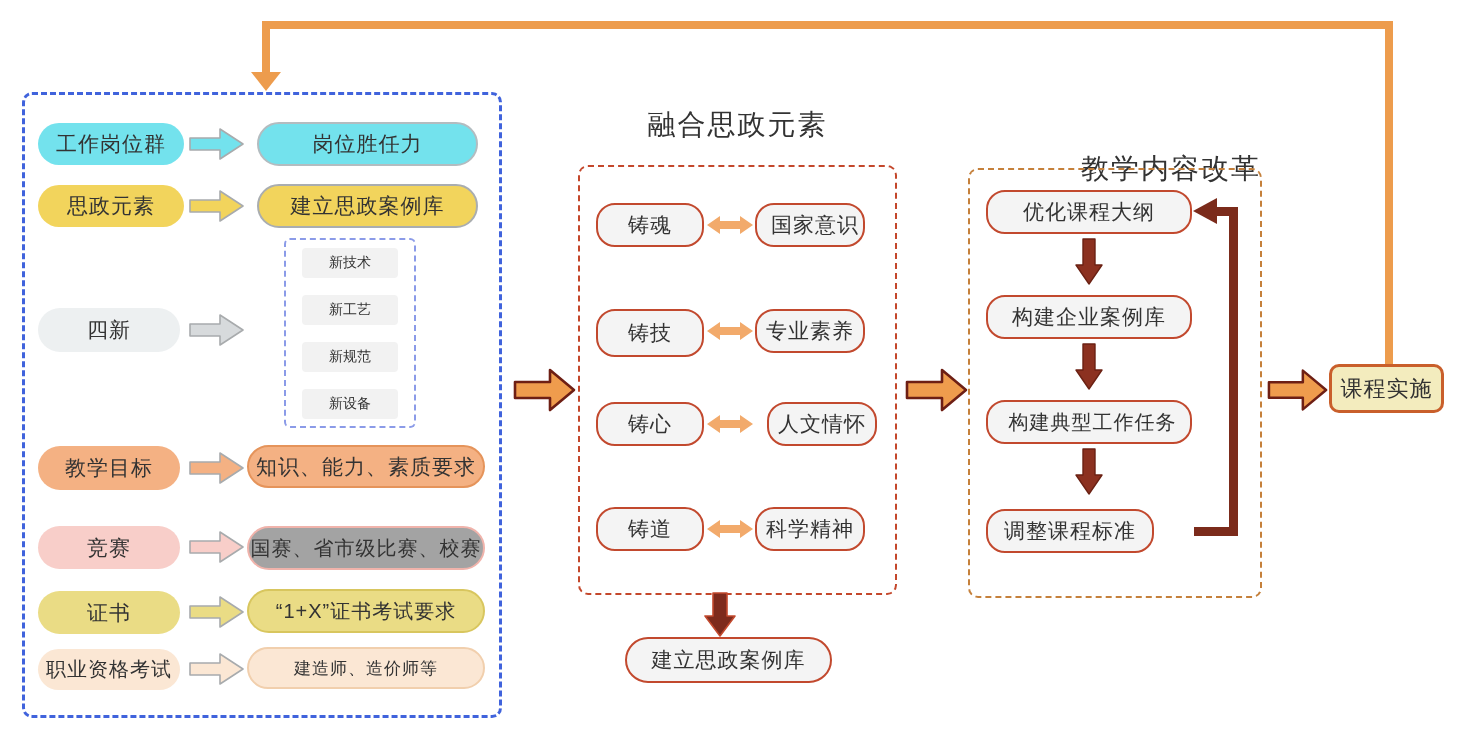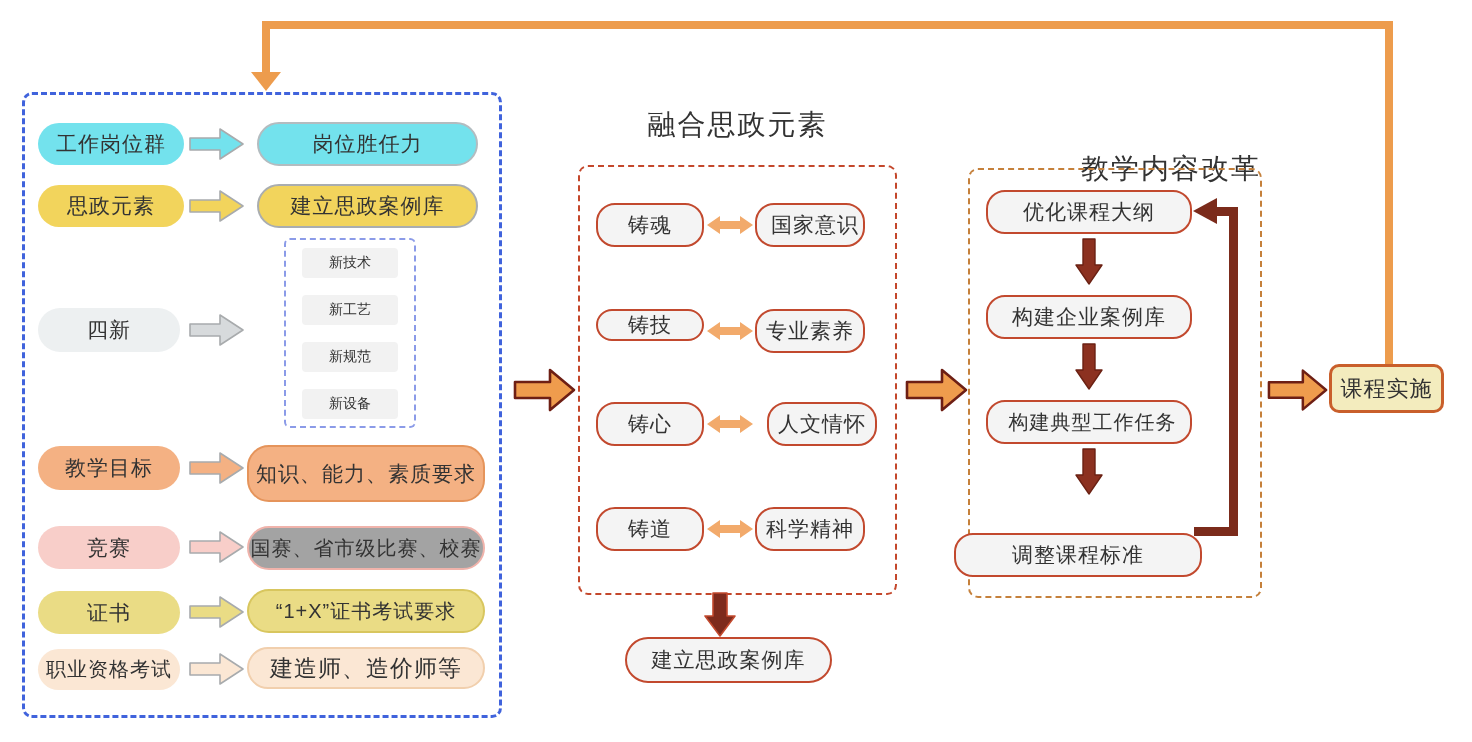--- a/index.html
+++ b/index.html
@@ -71,54 +71,54 @@
   <div class="dashedbox" style="left:284px; top:238px; width:132px; height:190px; border:2px dashed #8B9BE8; border-radius:6px;"></div>
   <div class="item" style="left:302px; top:248px; width:96px; height:30px;">新技术</div>
   <div class="item" style="left:302px; top:295px; width:96px; height:30px;">新工艺</div>
   <div class="item" style="left:302px; top:342px; width:96px; height:30px;">新规范</div>
   <div class="item" style="left:302px; top:389px; width:96px; height:30px;">新设备</div>
 
   <div class="pill orange" style="left:38px; top:446px; width:142px; height:44px;">教学目标</div>
   <svg style="left:189px; top:451px;" width="56" height="34" viewBox="0 0 56 34">
     <polygon points="1,11 31,11 31,2 54,17 31,32 31,23 1,23" fill="#F4B183" stroke="#A8ABAD" stroke-width="1.6" stroke-linejoin="round"></polygon>
     </svg>
-  <div class="pill orangeb" style="left:247px; top:445px; width:238px; height:57px;">知识、能力、素质要求</div>
+  <div class="pill orangeb" style="left:247px; top:445px; width:238px; height:43px;">知识、能力、素质要求</div>
 
   <div class="pill pink" style="left:38px; top:526px; width:142px; height:43px;">竞赛</div>
   <svg style="left:189px; top:530px;" width="56" height="34" viewBox="0 0 56 34">
     <polygon points="1,11 31,11 31,2 54,17 31,32 31,23 1,23" fill="#F8CEC9" stroke="#A8ABAD" stroke-width="1.6" stroke-linejoin="round"></polygon>
     </svg>
   <div class="pill pinkb" style="left:247px; top:526px; width:238px; height:44px; font-size:20px;">国赛、省市级比赛、校赛</div>
 
   <div class="pill khaki" style="left:38px; top:591px; width:142px; height:43px;">证书</div>
   <svg style="left:189px; top:595px;" width="56" height="34" viewBox="0 0 56 34">
     <polygon points="1,11 31,11 31,2 54,17 31,32 31,23 1,23" fill="#EADC85" stroke="#A8ABAD" stroke-width="1.6" stroke-linejoin="round"></polygon>
     </svg>
   <div class="pill khakib" style="left:247px; top:589px; width:238px; height:44px; font-size:20px;">“1+X”证书考试要求</div>
 
   <div class="pill peach" style="left:38px; top:649px; width:142px; height:41px; font-size:20px;">职业资格考试</div>
   <svg style="left:189px; top:652px;" width="56" height="34" viewBox="0 0 56 34">
     <polygon points="1,11 31,11 31,2 54,17 31,32 31,23 1,23" fill="#FBE7D4" stroke="#A8ABAD" stroke-width="1.6" stroke-linejoin="round"></polygon>
     </svg>
-  <div class="pill peachb" style="left:247px; top:647px; width:238px; height:42px; font-size:23px;">建造师、造价师等</div>
+  <div class="pill peachb" style="left:247px; top:647px; width:238px; height:42px; font-size:17px;">建造师、造价师等</div>
 
   <svg style="left:513px; top:367px;" width="64" height="46" viewBox="0 0 64 46">
     <polygon points="2,15 37,15 37,3 61,23 37,43 37,31 2,31" fill="#EF9C4D" stroke="#6E1F14" stroke-width="2.6" stroke-linejoin="round"></polygon>
     </svg>
 
   <div class="title" style="left:578px; top:106px; width:319px;">融合思政元素</div>
   <div class="dashedbox" style="left:578px; top:165px; width:319px; height:430px; border:2px dashed #C4472B;"></div>
 
   <div class="mp" style="left:596px; top:203px; width:108px; height:44px;">铸魂</div>
   <svg style="left:706px; top:214px;" width="48" height="22" viewBox="0 0 48 22">
     <polygon points="1,11 14,2 14,7 34,7 34,2 47,11 34,20 34,15 14,15 14,20" fill="#F2AA6B"></polygon>
     </svg>
   <div class="mp" style="left:755px; top:203px; width:110px; height:44px;padding-left:10px;">国家意识</div>
 
-  <div class="mp" style="left:596px; top:309px; width:108px; height:32px;">铸技</div>
+  <div class="mp" style="left:596px; top:309px; width:108px; height:48px;">铸技</div>
   <svg style="left:706px; top:320px;" width="48" height="22" viewBox="0 0 48 22">
     <polygon points="1,11 14,2 14,7 34,7 34,2 47,11 34,20 34,15 14,15 14,20" fill="#F2AA6B"></polygon>
     </svg>
   <div class="mp" style="left:755px; top:309px; width:110px; height:44px;">专业素养</div>
 
   <div class="mp" style="left:596px; top:402px; width:108px; height:44px;">铸心</div>
   <svg style="left:706px; top:413px;" width="48" height="22" viewBox="0 0 48 22">
     <polygon points="1,11 14,2 14,7 34,7 34,2 47,11 34,20 34,15 14,15 14,20" fill="#F2AA6B"></polygon>
     </svg>
   <div class="mp" style="left:755px; top:402px; width:110px; height:44px;margin-left:12px;">人文情怀</div>
@@ -149,21 +149,21 @@
   <div class="mp" style="left:986px; top:295px; width:206px; height:44px;">构建企业案例库</div>
   <svg style="left:1075px; top:343px;" width="28" height="48" viewBox="0 0 28 48">
     <polygon points="8,1 20,1 20,27 27,27 14,46 1,27 8,27" fill="#8C3120" stroke="#6B2113" stroke-width="1.4" stroke-linejoin="round"></polygon>
     </svg>
 
   <div class="mp" style="left:986px; top:400px; width:206px; height:44px; font-size:20px;padding-left:7px;">构建典型工作任务</div>
   <svg style="left:1075px; top:448px;" width="28" height="48" viewBox="0 0 28 48">
     <polygon points="8,1 20,1 20,27 27,27 14,46 1,27 8,27" fill="#8C3120" stroke="#6B2113" stroke-width="1.4" stroke-linejoin="round"></polygon>
     </svg>
 
-  <div class="mp" style="left:954px; top:509px; width:248px; height:44px;margin-top:24px;">调整课程标准</div>
+  <div class="mp" style="left:986px; top:509px; width:168px; height:44px;">调整课程标准</div>
 
   <div class="bar" style="left:1229px; top:207px; width:9px; height:329px; background:#7B2B1B;"></div>
   <div class="bar" style="left:1194px; top:527px; width:44px; height:9px; background:#7B2B1B;"></div>
   <div class="bar" style="left:1215px; top:207px; width:23px; height:9px; background:#7B2B1B;"></div>
   <div style="position:absolute; left:1193px; top:198px; width:0; height:0;
               border-top:13px solid transparent; border-bottom:13px solid transparent;
               border-right:24px solid #7B2B1B;"></div>
 
   <svg style="left:1267px; top:367px;" width="62" height="46" viewBox="0 0 64 46">
     <polygon points="2,15 37,15 37,3 61,23 37,43 37,31 2,31" fill="#EF9C4D" stroke="#6E1F14" stroke-width="2.6" stroke-linejoin="round"></polygon>

